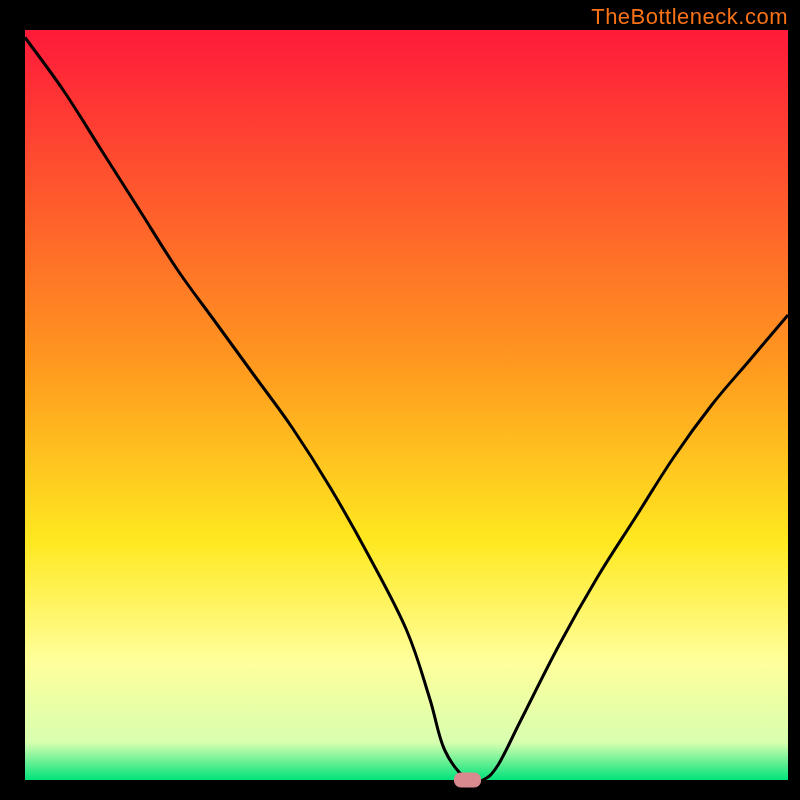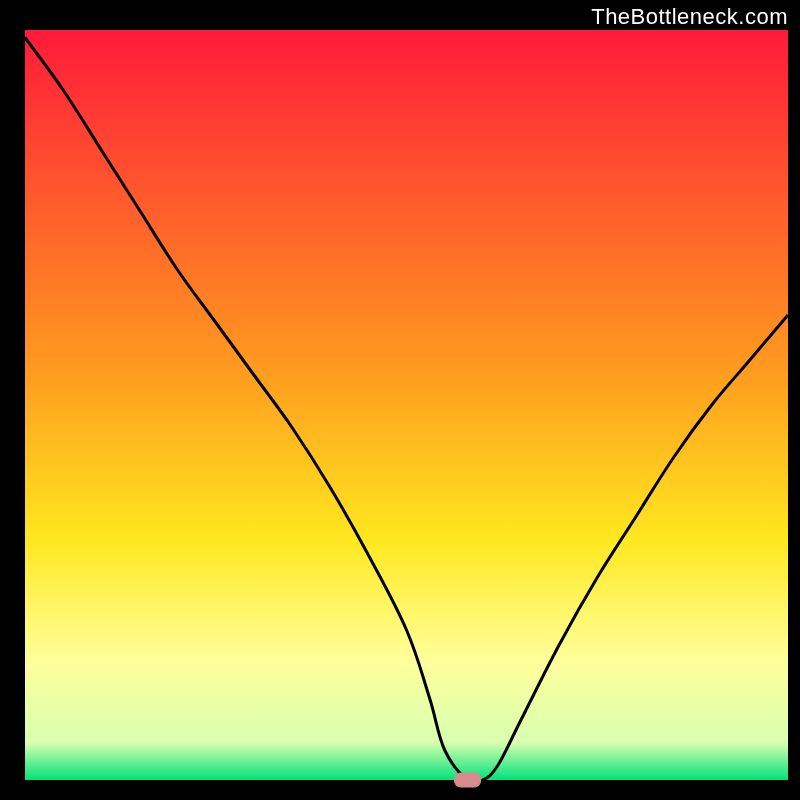--- a/index.html
+++ b/index.html
@@ -13,21 +13,21 @@
   .frame {
     position: relative;
     width: 800px;
     height: 800px;
     background: #000;
   }
   .attribution {
     position: absolute;
     top: 4px;
     right: 12px;
-    color: #ffffff;
+    color: #f97316;
     font-family: Arial, Helvetica, sans-serif;
     font-size: 22px;
     letter-spacing: 0.5px;
     z-index: 20;
   }
   svg.plot {
     position: absolute;
     top: 0;
     left: 0;
     width: 800px;

